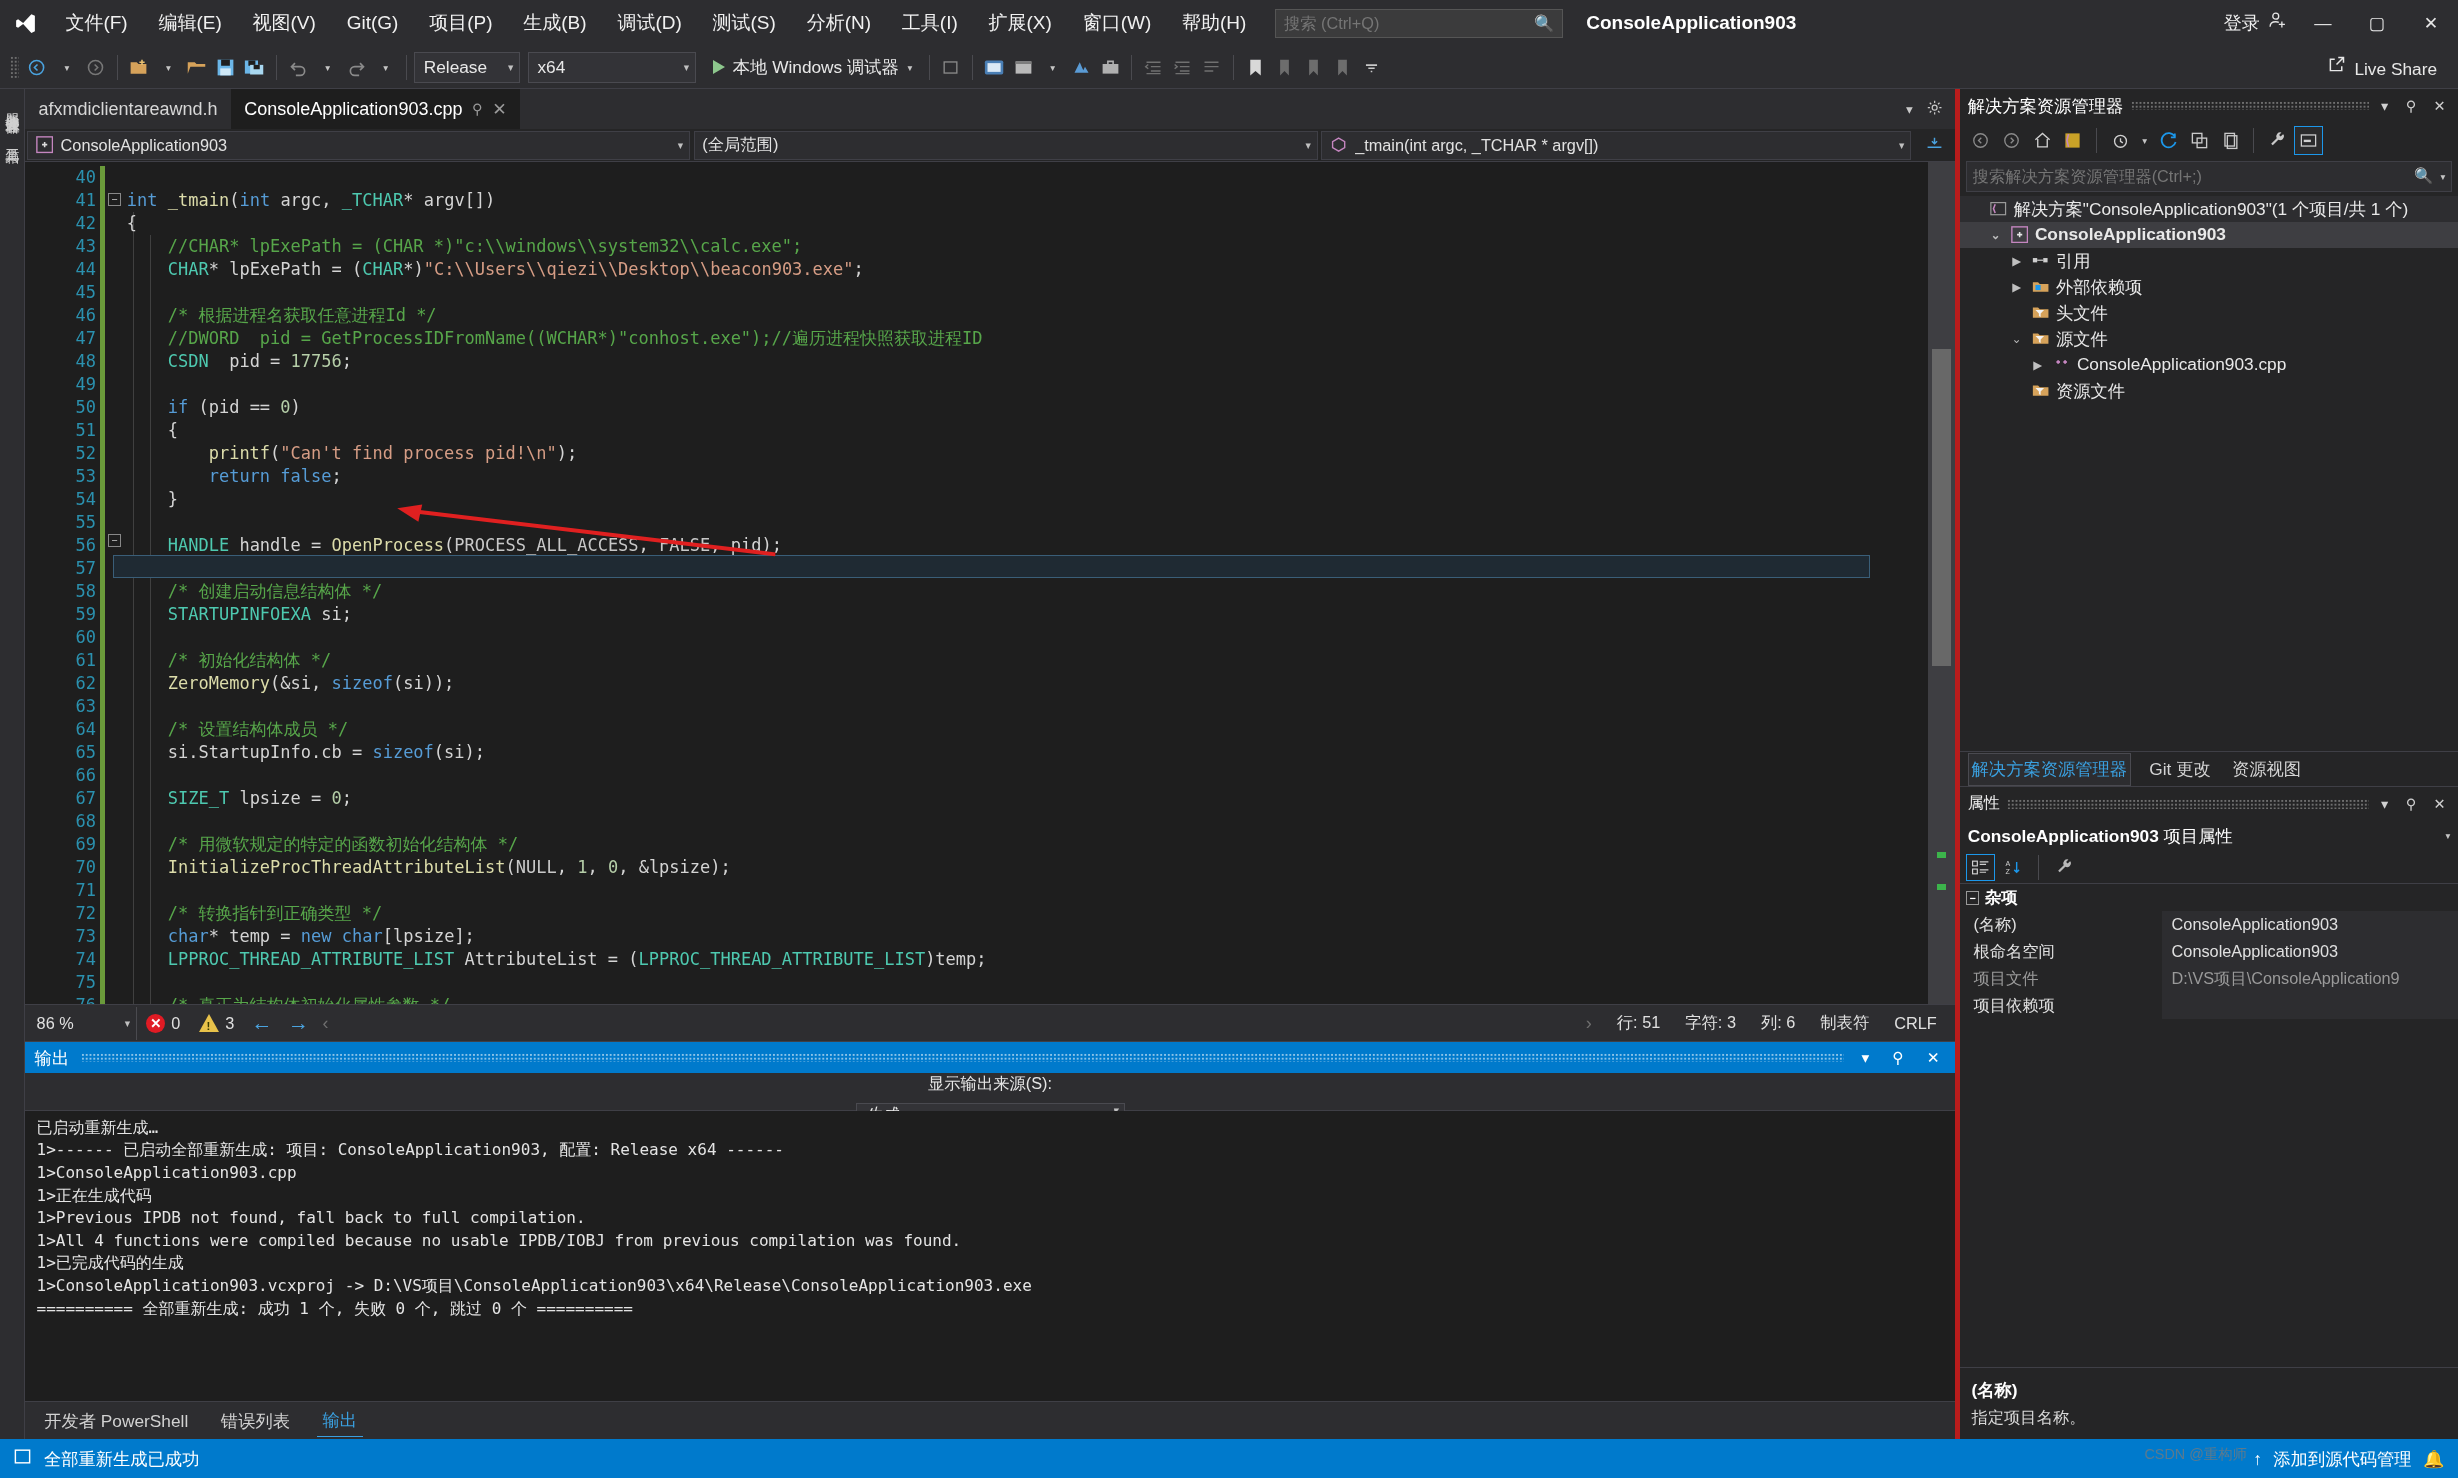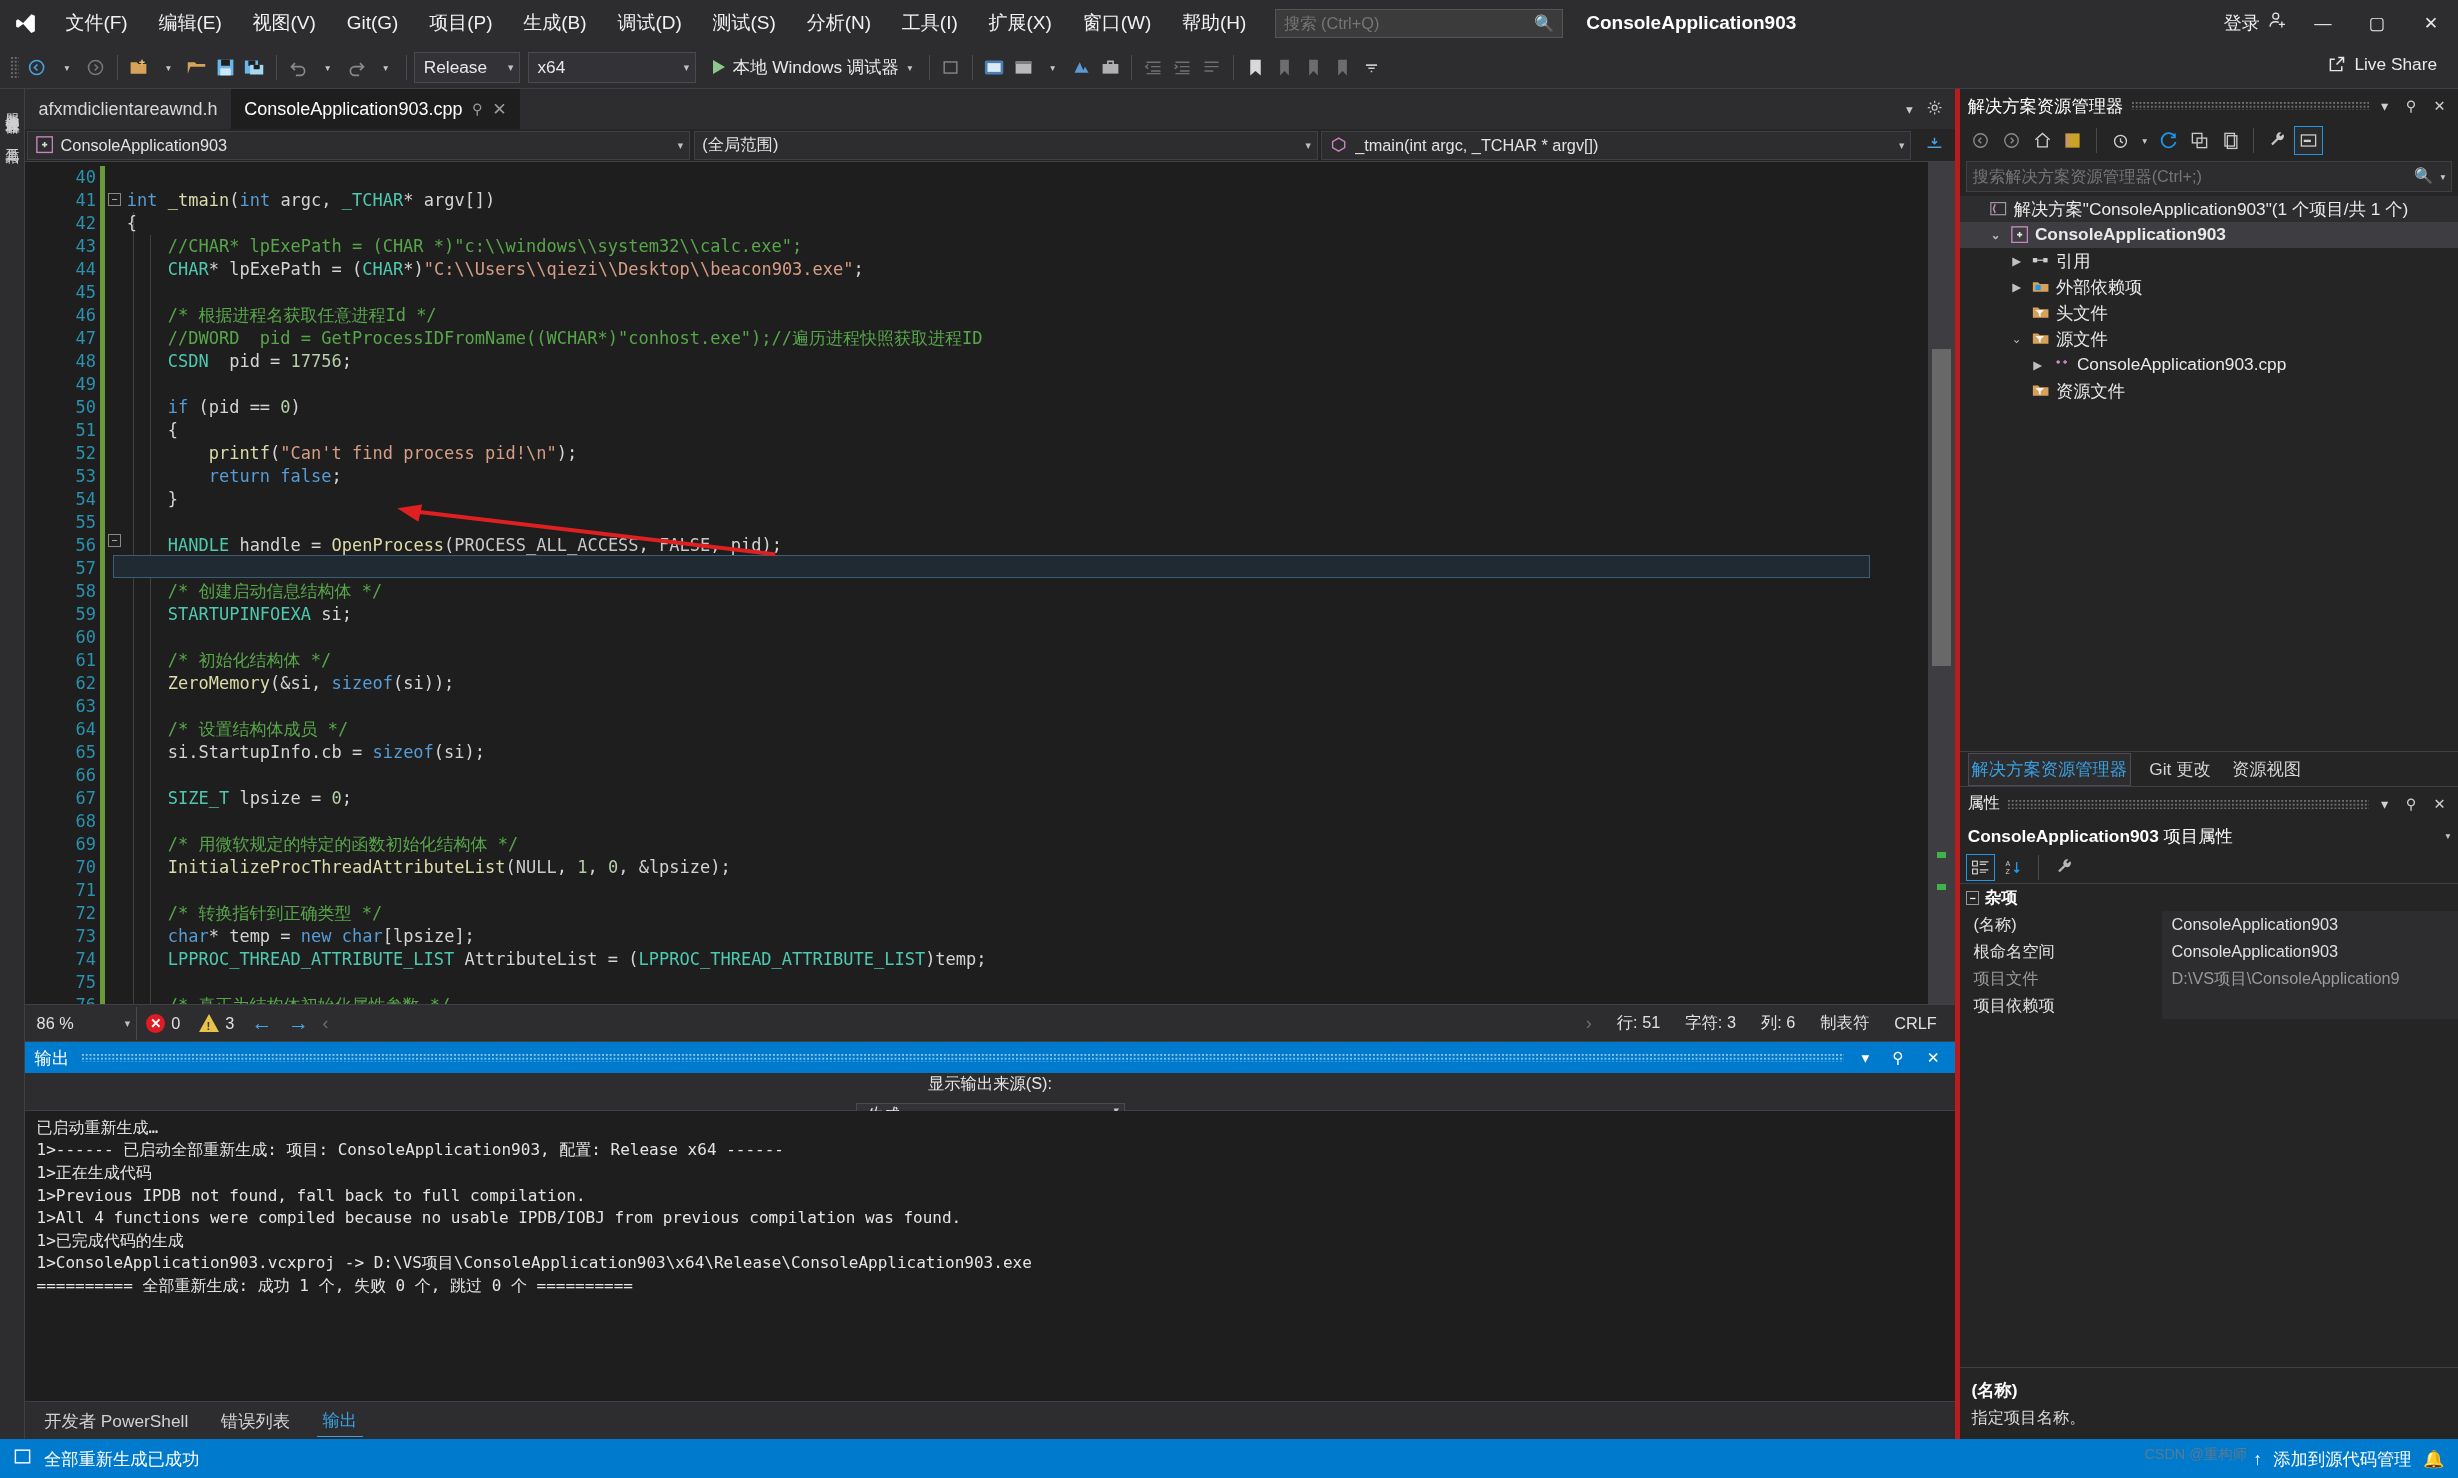--- a/index.html
+++ b/index.html
@@ -55,21 +55,21 @@
   .tb-caret { font-size:9.6px; color:#c5c5c5; margin-left:1px; }
   .combo {
     height:31px; background:#333337; border:1px solid #4a4a50; color:#e8e8e8;
     display:flex; align-items:center; padding:0 5.8px 0 8.6px; font-size:17.3px; margin-right:7.7px;
     justify-content:space-between;
   }
   .combo .cv { white-space:nowrap; overflow:hidden; }
   .combo .ca { font-size:10.6px; color:#c0c0c0; margin-left:9.6px; }
   .run-btn { display:flex; align-items:center; gap:7.7px; padding:0 9.6px; height:33px; font-size:17.3px; color:#e8e8e8; }
   .tri { width:0;height:0;border-left:12.5px solid #8dc78d;border-top:7.7px solid transparent;border-bottom:7.7px solid transparent; }
-  .liveshare { margin-left:auto; display:flex; align-items:flex-start; gap:7.7px; padding-right:21px;
+  .liveshare { margin-left:auto; display:flex; align-items:flex-end; gap:7.7px; padding-right:21px;
                font-size:17.3px; color:#e8e8e8; }
 
   
   .bodyrow { flex:1 1 auto; display:flex; min-height:0; }
   .leftrail {
     width:25px; background:#2d2d30; border-right:1px solid #3f3f46;
     display:flex; flex-direction:column; align-items:center; padding-top:13.4px; gap:27px;
   }
   .vtext { writing-mode:vertical-rl; font-size:14.4px; color:#d0d0d0; letter-spacing:1px; white-space:nowrap;}
 
@@ -641,20 +641,21 @@
             <svg width="19" height="19" viewBox="0 0 24 24">
                 <path d="M4 7h14a3.5 3.5 0 0 1 0 7H9" stroke="#cfcfcf" stroke-width="1.7" fill="none"></path>
                 <path d="M12 11l-3 3 3 3" stroke="#cfcfcf" stroke-width="1.7" fill="none"></path>
               </svg>
           </div>
         </div>
         <div class="outbody">
           <div id="outlines">
               <div class="outline">已启动重新生成…</div>
               <div class="outline">1&gt;------ 已启动全部重新生成: 项目: ConsoleApplication903, 配置: Release x64 ------</div>
+              <div class="outline">1&gt;ConsoleApplication903.cpp</div>
               <div class="outline">1&gt;正在生成代码</div>
               <div class="outline">1&gt;Previous IPDB not found, fall back to full compilation.</div>
               <div class="outline">1&gt;All 4 functions were compiled because no usable IPDB/IOBJ from previous compilation was found.</div>
               <div class="outline">1&gt;已完成代码的生成</div>
               <div class="outline">1&gt;ConsoleApplication903.vcxproj -&gt; D:\VS项目\ConsoleApplication903\x64\Release\ConsoleApplication903.exe</div>
               <div class="outline">========== 全部重新生成: 成功 1 个, 失败 0 个, 跳过 0 个 ==========</div>
             </div>
         </div>
       </div>
 

